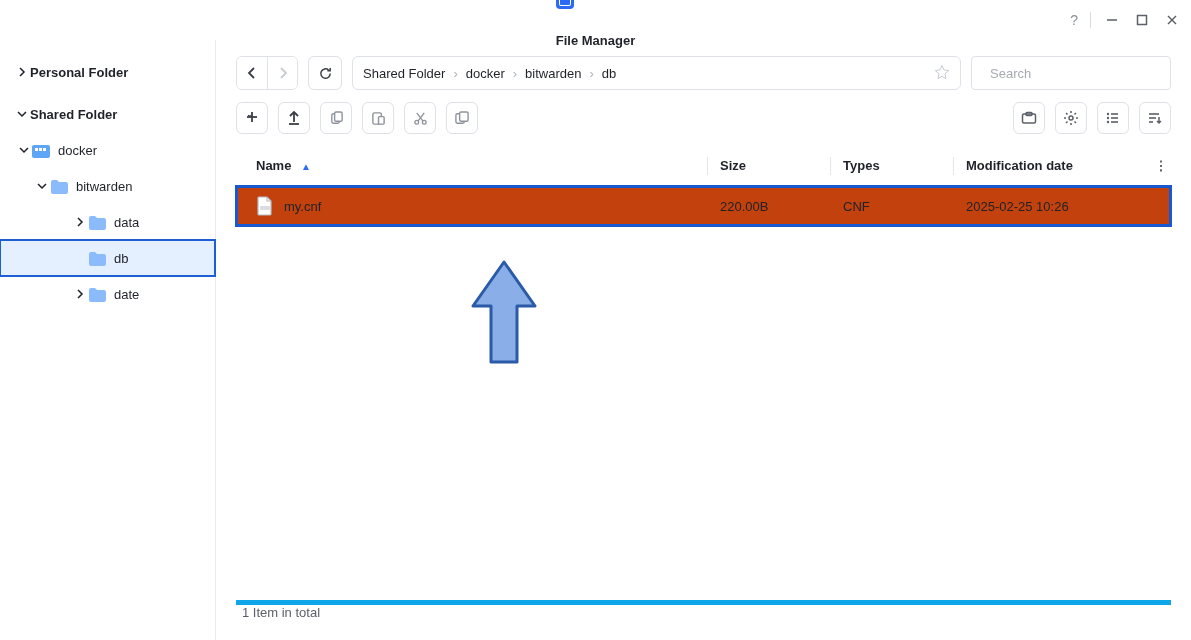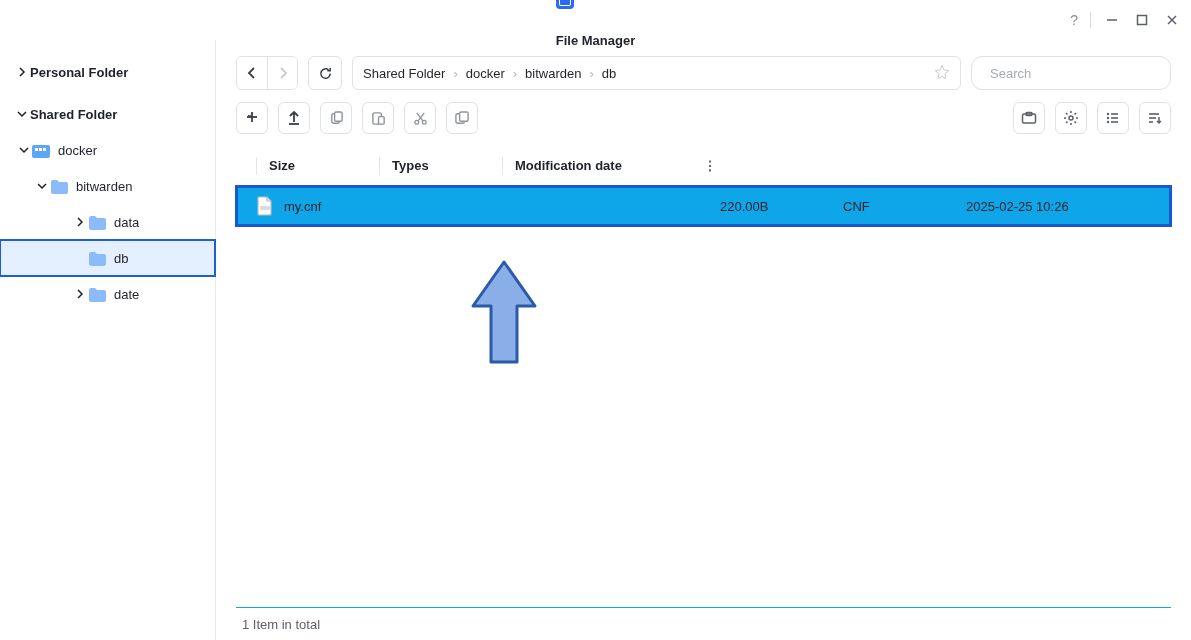--- a/index.html
+++ b/index.html
@@ -99,21 +99,21 @@
   .breadcrumb {
     flex:1; height:34px; border:1px solid #dee1e6; border-radius:6px;
     display:flex; align-items:center; padding:0 10px; gap:8px;
     min-width:0;
   }
   .breadcrumb .crumb { color:#1f2229; cursor:pointer; white-space:nowrap; }
   .breadcrumb .crumb.first { color:#1f2229; }
   .breadcrumb .sep { color:#b0b5be; }
   .breadcrumb .star { margin-left:auto; color:#c7ccd3; cursor:pointer; }
   .search {
-    width:200px; height:34px; border:1px solid #dee1e6; border-radius:11px;
+    width:200px; height:34px; border:1px solid #dee1e6; border-radius:4px;
     display:flex; align-items:center; padding:0 10px; gap:8px;
   }
   .search input { border:none; outline:none; flex:1; font-size:13px; color:#444; }
   .search input::placeholder { color:#a6abb3; }
 
   
   .row2 { display:flex; align-items:center; gap:10px; margin-bottom:12px; }
   .row2 .spacer { flex:1; }
 
   
@@ -130,30 +130,30 @@
   .col-date  { width: 185px; }
   .thead .sort-indicator { color:#2b6af2; font-size:10px; margin-left:6px; vertical-align:middle; }
   .thead .col-sep { width:1px; height:18px; background:#e2e5ea; margin-right:12px; }
   .thead .menu-dots { width:20px; display:flex; justify-content:center; cursor:pointer; color:#5c6068; }
 
   .trow {
     display:flex; align-items:center; height:40px;
     padding-left:20px;
     outline: 3px solid #1759d1;
     outline-offset:-2px;
-    background:#0ea5e9;
+    background:#c2410c;
     cursor:pointer;
   }
   .trow .file-ico { margin-right:10px; }
   .file-ico svg { width:18px; height:20px; display:block; }
 
   
   .statusbar {
-    height:33px; border-top:1px solid #0ea5e9;
-    display:flex; align-items:center; padding-left:6px;
+    height:40px; border-top:5px solid #0ea5e9;
+    display:flex; padding-left:6px;
     color:#5c6068;
   }
 
   
   .big-arrow {
     position:absolute;
     left: 253px;
     top: 218px;
     pointer-events:none;
   }
@@ -395,20 +395,24 @@
             <line x1="2" y1="3" x2="12" y2="3" stroke="#5c6068" stroke-width="1.6"></line>
             <line x1="2" y1="7" x2="9" y2="7" stroke="#5c6068" stroke-width="1.6"></line>
             <line x1="2" y1="11" x2="6" y2="11" stroke="#5c6068" stroke-width="1.6"></line>
             <path d="M12 6v6M10 10l2 2 2-2" fill="none" stroke="#5c6068" stroke-width="1.5"></path>
           </svg>
       </button>
     </div>
 
     <div class="table-wrap">
       <div class="thead">
+        <div class="col-name">
+          <span>Name</span>
+          <span class="sort-indicator">▲</span>
+        </div>
         <span class="col-sep"></span>
         <div class="col-size"><span>Size</span></div>
         <span class="col-sep"></span>
         <div class="col-types"><span>Types</span></div>
         <span class="col-sep"></span>
         <div class="col-date"><span>Modification date</span></div>
         <div class="menu-dots">⋮</div>
       </div>
 
       <div class="trow">

